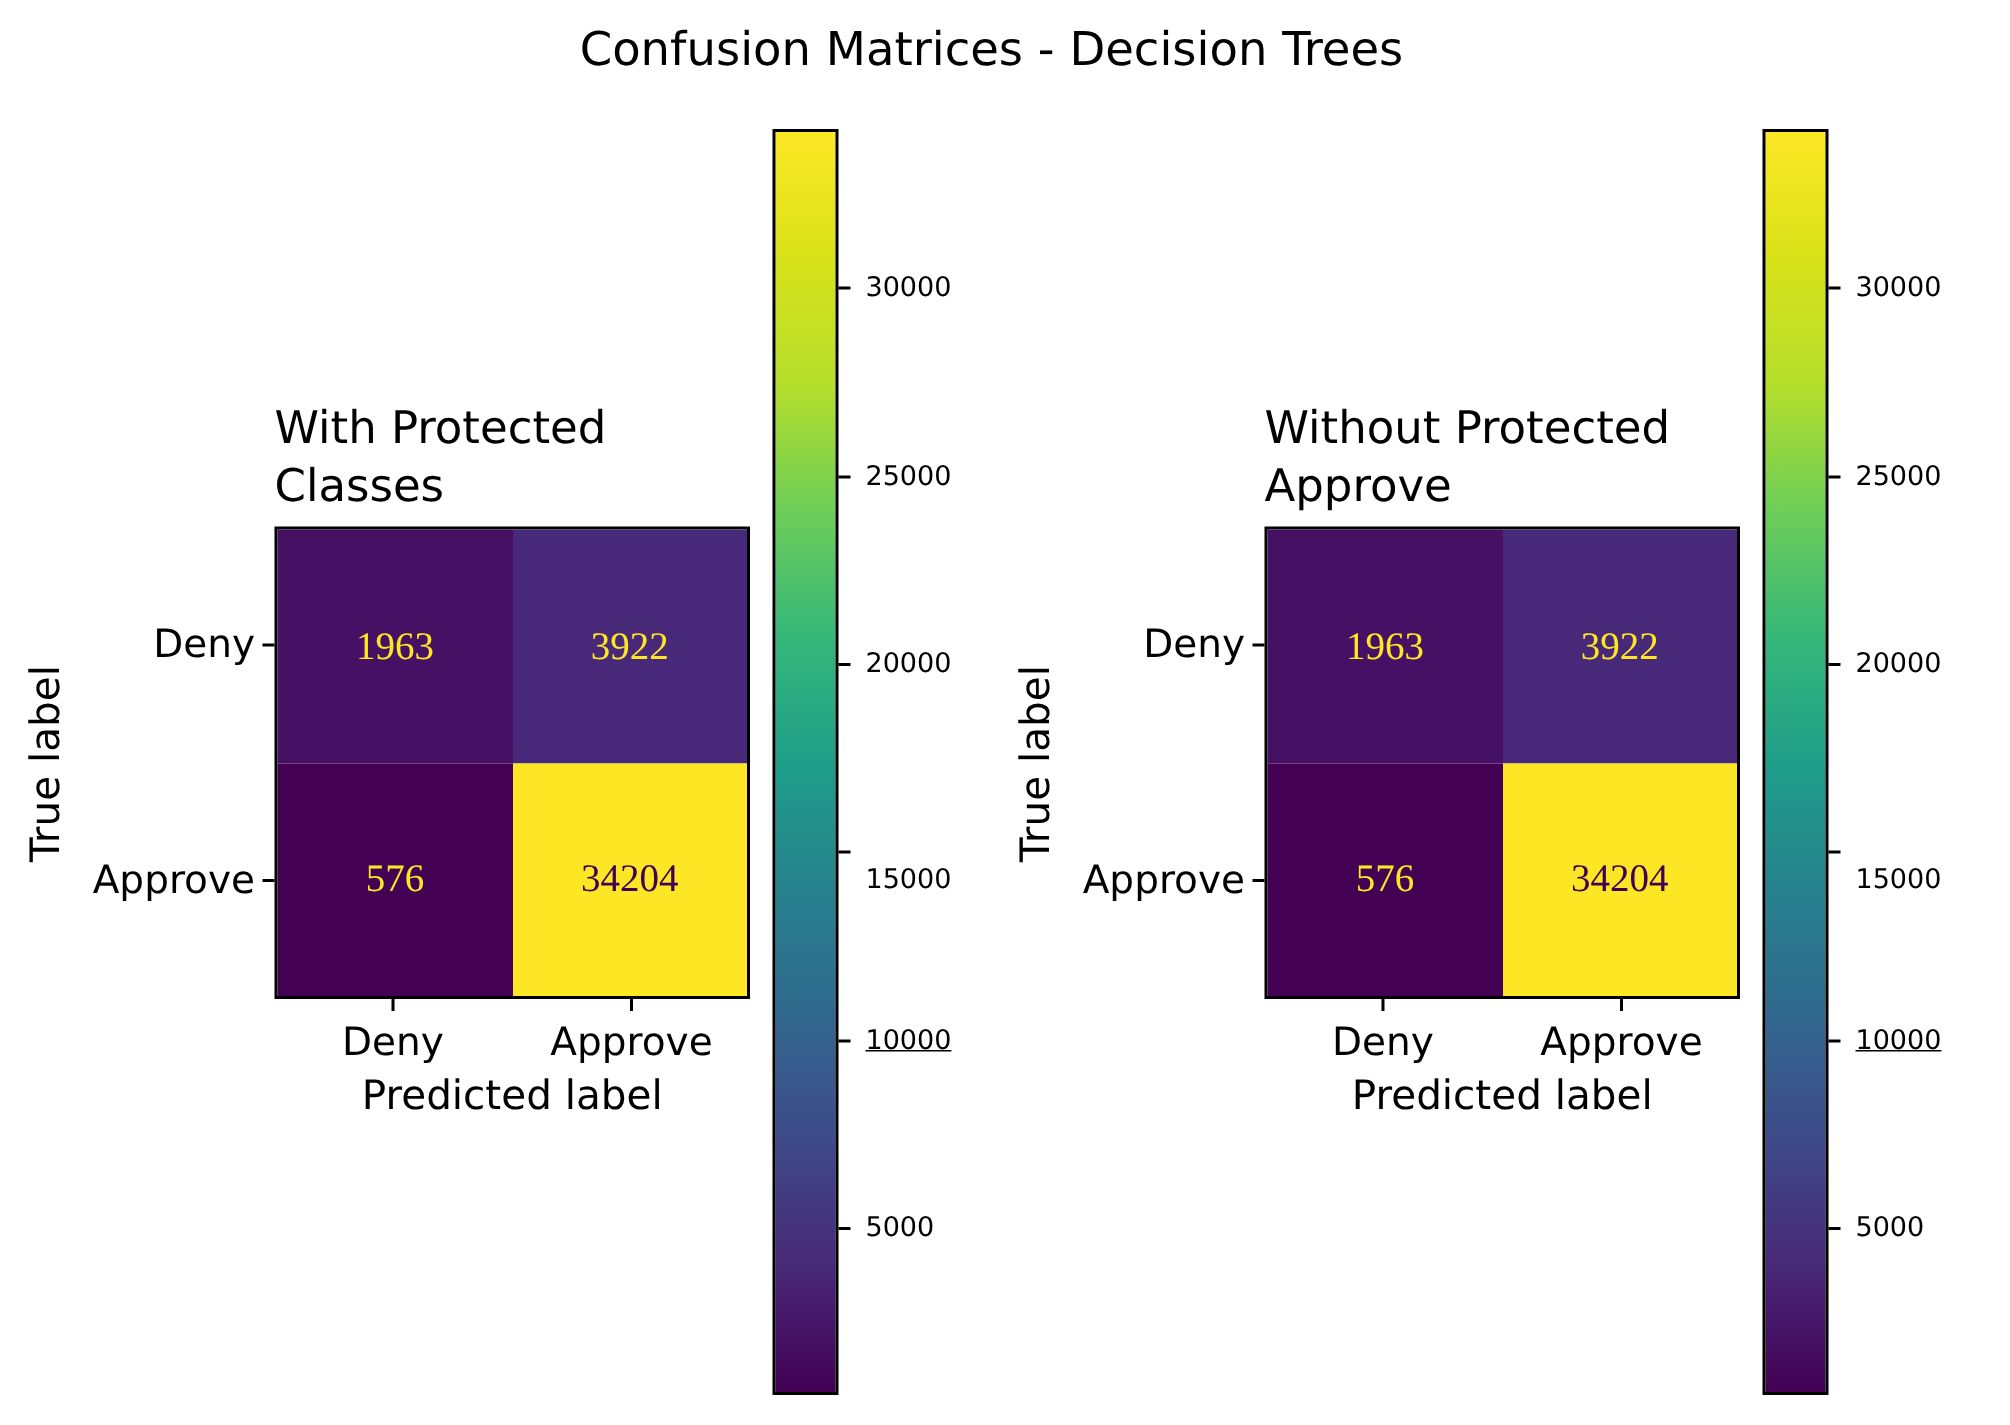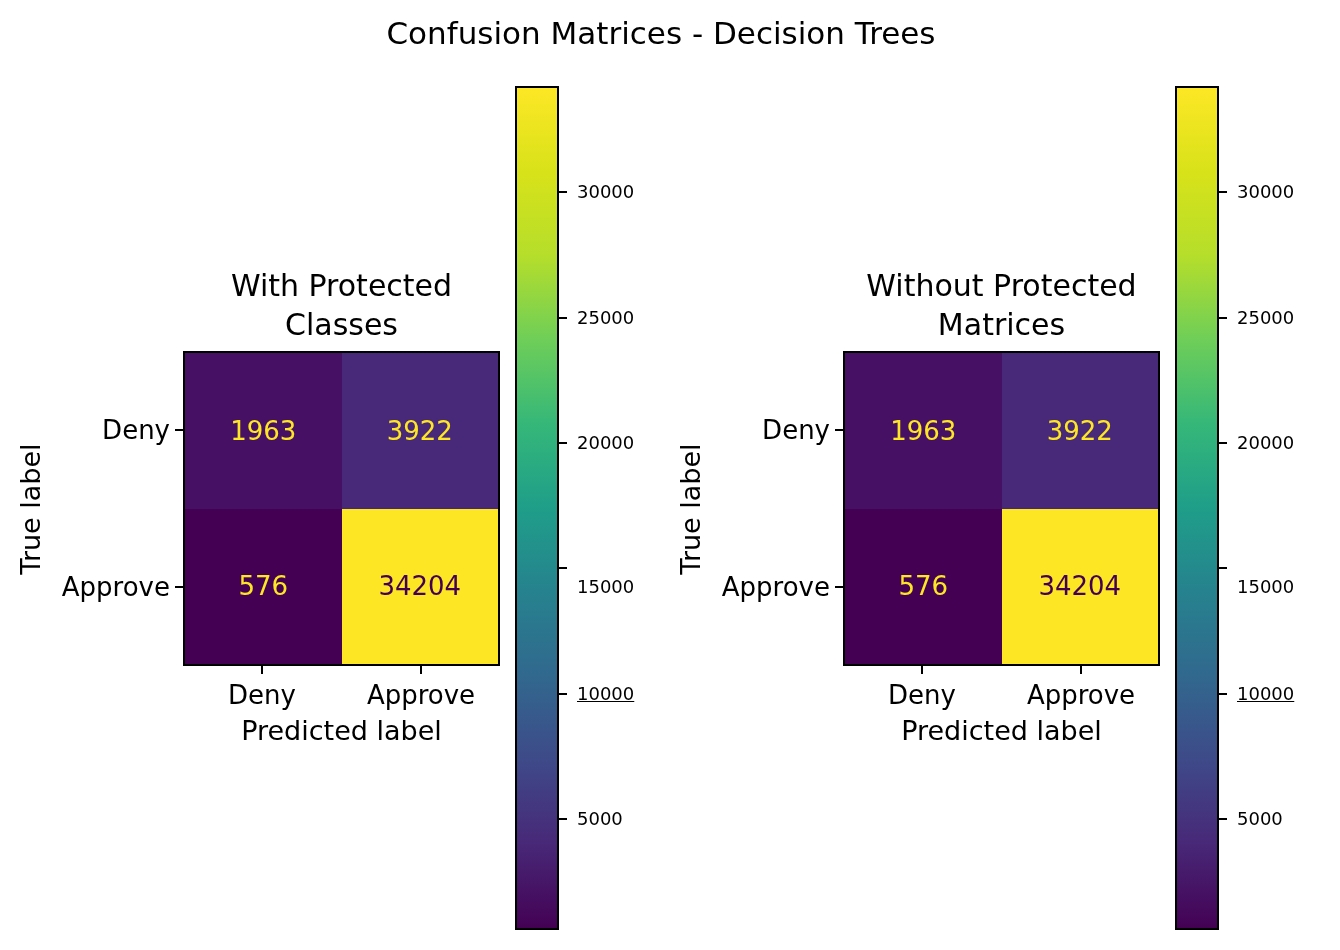--- a/index.html
+++ b/index.html
@@ -14,29 +14,29 @@
   .fig-title{
     position:absolute;top:14px;left:0;width:1322px;
     text-align:center;font-size:31px;line-height:38px;color:#000;
   }
   .panel{position:absolute;top:0;width:680px;height:950px;}
   .p0{left:0;}
   .p1{left:660px;}
 
   .subplot-title{
     position:absolute;left:183px;top:266px;width:317px;
-    text-align:center;font-size:30px;line-height:39px;color:#000;
+    font-size:30px;line-height:39px;color:#000;
   }
   .heatmap{
     position:absolute;left:183px;top:351px;width:317px;height:315px;
     border:2px solid #000;box-sizing:border-box;
     display:grid;grid-template-columns:1fr 1fr;grid-template-rows:1fr 1fr;
   }
   .cell{display:flex;align-items:center;justify-content:center;}
-  .cellval{font-size:26px;}
+  .cellval{font-size:26px;font-family:Liberation Serif, serif;}
 
   .tickmark{position:absolute;background:#000;}
   .ytick{width:8px;height:2px;left:175px;}
   .yt0{top:429px;} .yt1{top:586px;}
   .xtick{width:2px;height:8px;top:666px;}
   .xt0{left:261px;} .xt1{left:420px;}
 
   .yticklabel{
     position:absolute;left:25px;width:145px;height:32px;line-height:32px;
     text-align:right;font-size:26px;
@@ -121,21 +121,21 @@
     <div class="cbtick cbm5"></div>
     <div class="cblabel cbl0">30000</div>
     <div class="cblabel cbl1">25000</div>
     <div class="cblabel cbl2">20000</div>
     <div class="cblabel cbl3">15000</div>
     <div class="cblabel cbl4">10000</div>
     <div class="cblabel cbl5">5000</div>
   </div>
 
   <div class="panel p1">
-    <div class="subplot-title">Without Protected Matrices</div>
+    <div class="subplot-title">Without Protected Approve</div>
 
     <div class="heatmap">
       <div class="cell" style="background: rgb(70, 17, 100);">
         <span class="cellval" style="color: rgb(253, 231, 37);">1963</span>
       </div>
       <div class="cell" style="background: rgb(72, 40, 120);">
         <span class="cellval" style="color: rgb(253, 231, 37);">3922</span>
       </div>
       <div class="cell" style="background: rgb(68, 1, 84);">
         <span class="cellval" style="color: rgb(253, 231, 37);">576</span>

